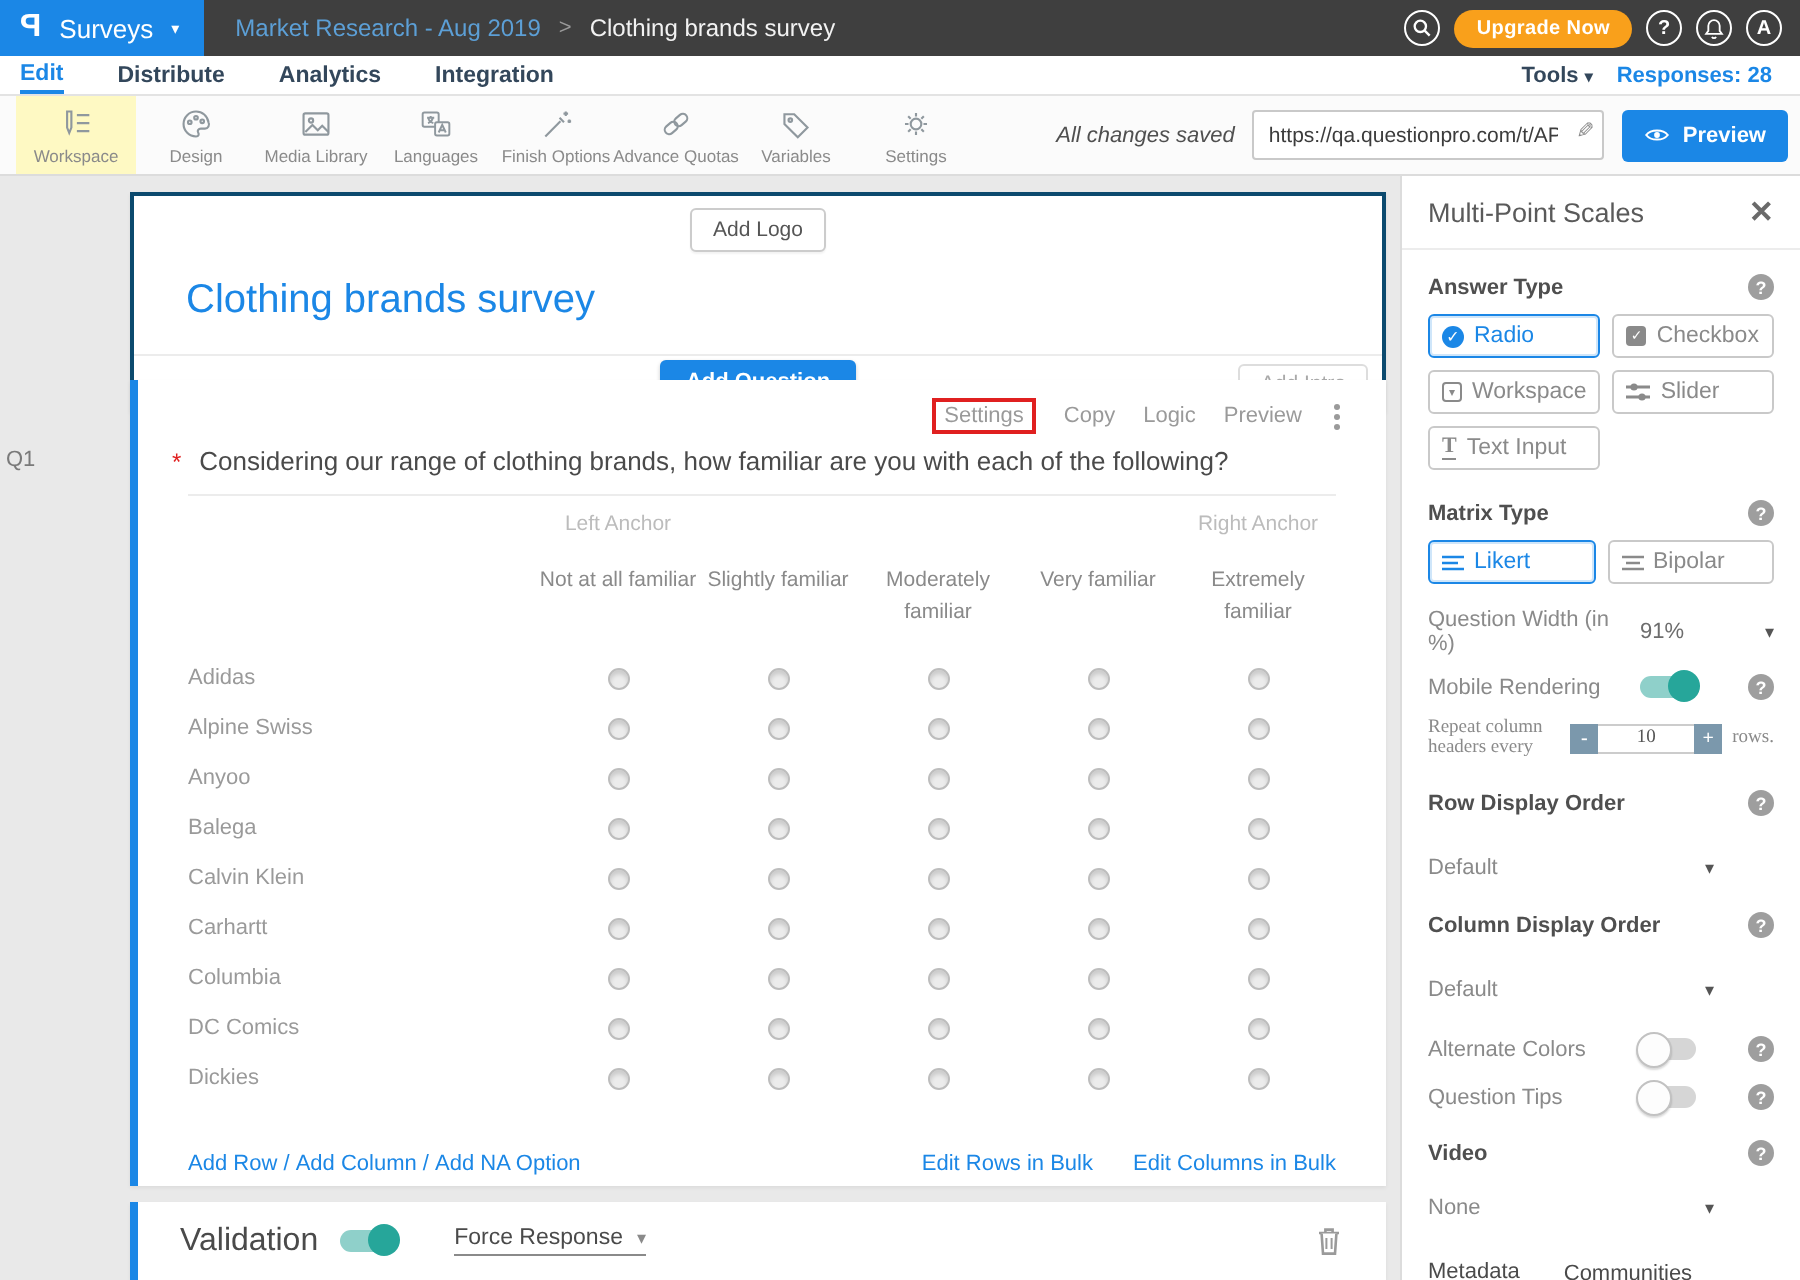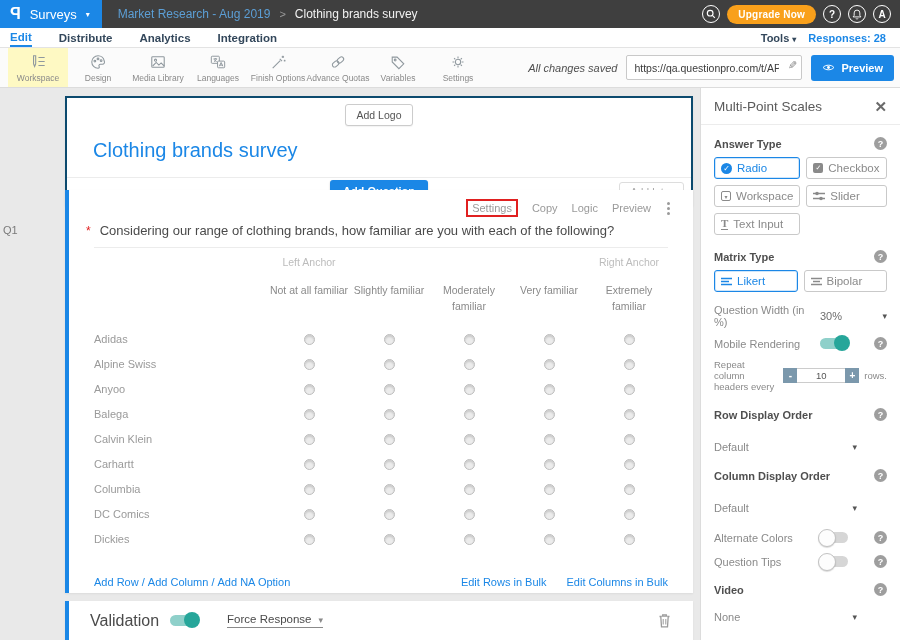--- a/index.html
+++ b/index.html
@@ -582,29 +582,29 @@
           <g stroke="#8a8a8a" stroke-width="1.3">
             <path d="M0 1.5h11M2 4.5h7M0 7.5h11"></path>
           </g>
         </svg>
         <span>Bipolar</span>
       </span>
   </div>
 
   <div class="sb-row" style="padding-top:12px;">
     <span class="lab">Question Width (in %)</span>
-    <span class="sb-val">30%</span>
+    <span class="sb-val">91%</span>
     <span class="row-caret">▾</span>
   </div>
   <div class="sb-row">
     <span class="lab">Mobile Rendering</span>
     <span class="toggle on"></span>
     <span class="help" style="margin-left:auto;">?</span>
   </div>
-  <div class="sb-row" style="font-size:9.5px;">
+  <div class="sb-row" style="font-size:9.5px;font-family:Liberation Serif, serif;">
     <span>Repeat column headers every</span>
     <span class="stepper">
       <span class="step-btn">-</span>
       <span class="step-val">10</span>
       <span class="step-btn">+</span>
     </span>
     <span class="rows-suffix">rows.</span>
   </div>
 
   <div class="sb-label-row" style="padding-top:16px;">

